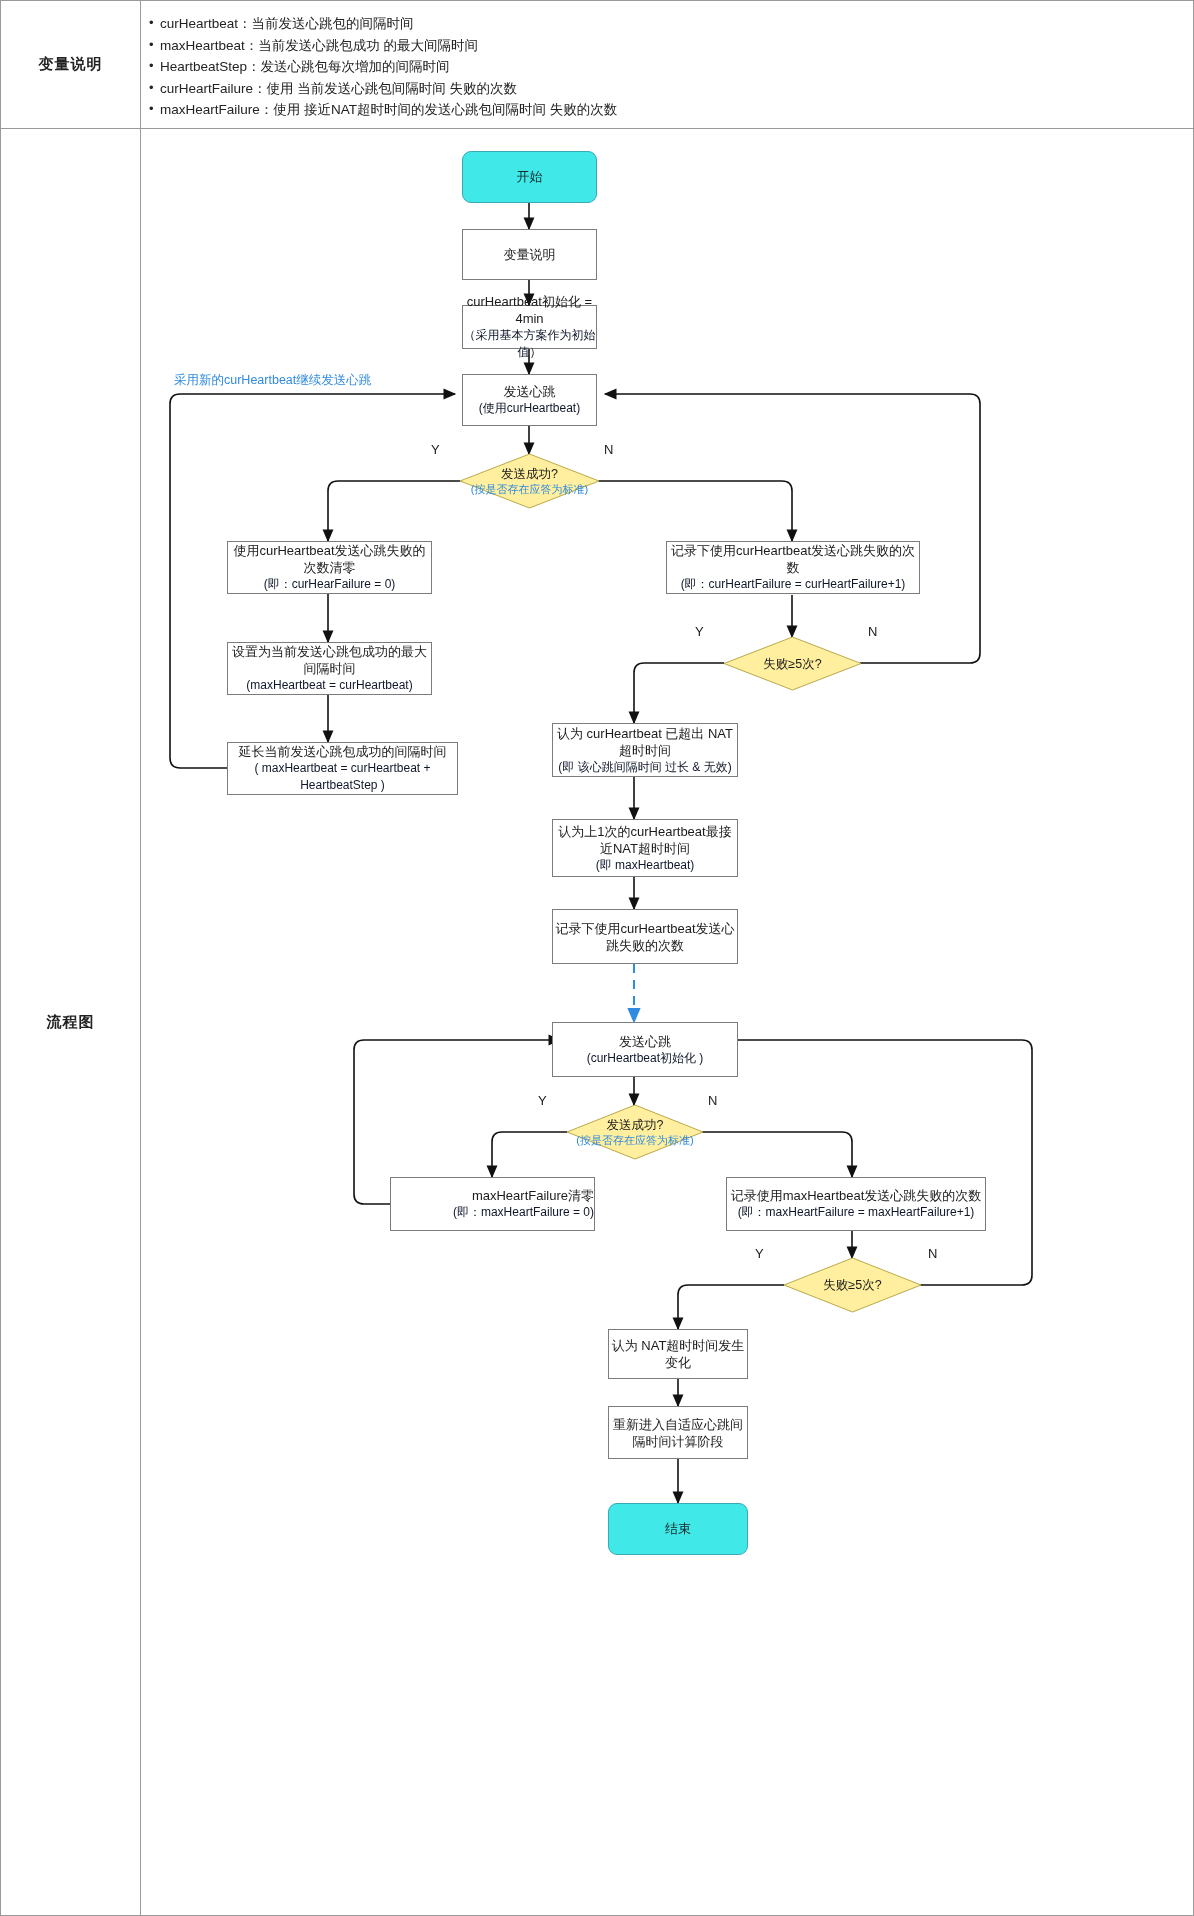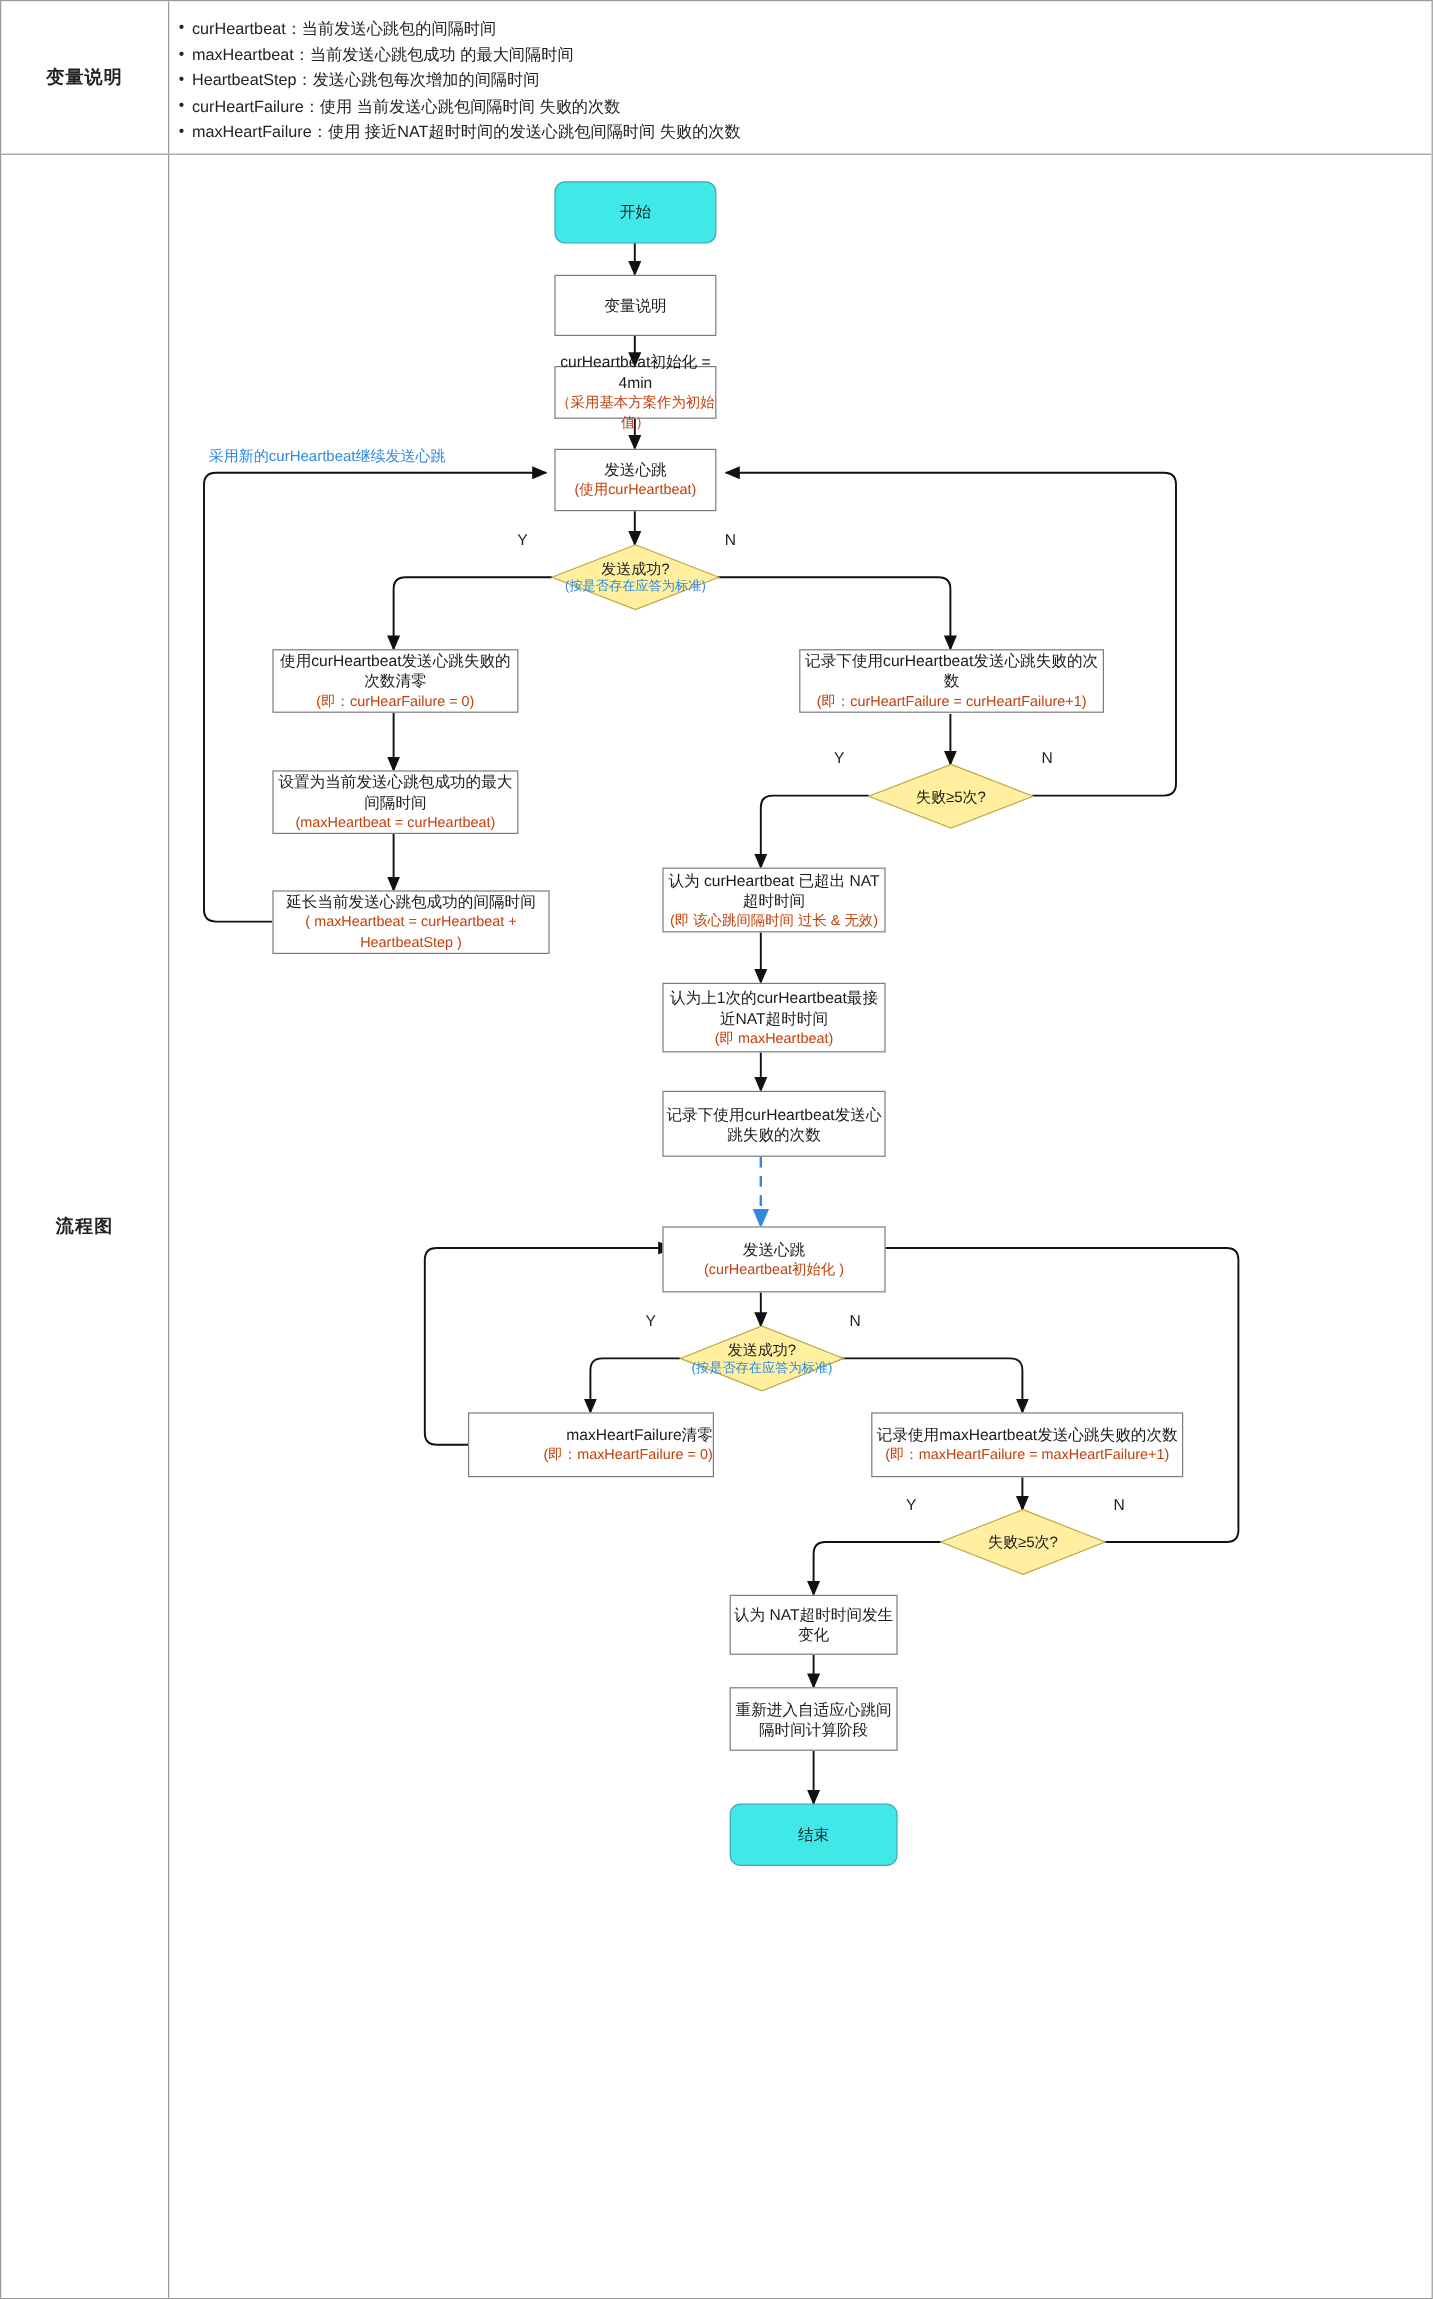--- a/index.html
+++ b/index.html
@@ -23,21 +23,21 @@
 
   
   .flow-label-cell{position:absolute;left:0;top:128px;width:140px;height:1786px;border-right:1px solid #9a9a9a;box-sizing:border-box;display:flex;align-items:center;justify-content:center;}
   .flow-label-cell span{font-size:15px;font-weight:bold;color:#222;letter-spacing:1px;}
   .canvas{position:absolute;left:141px;top:128px;width:1051px;height:1786px;}
 
   
   .node{position:absolute;box-sizing:border-box;display:flex;flex-direction:column;align-items:center;justify-content:center;text-align:center;}
   .proc{border:1px solid #7c7c7c;background:#ffffff;}
   .proc .t1{font-size:13px;line-height:17px;color:#1b1b1b;}
-  .proc .t2{font-size:12px;line-height:17px;color:#c2410c;}
+  .proc .t2{font-size:12px;line-height:17px;color:#0f172a;}
   .term{border:1px solid #3aa9b8;background:#40e8e8;border-radius:9px;}
   .term .t1{font-size:13px;color:#15292b;}
 
   .dia-wrap{position:absolute;}
   .dia-wrap svg{position:absolute;left:0;top:0;overflow:visible;}
   .dia-text{position:absolute;left:0;top:0;width:100%;height:100%;display:flex;flex-direction:column;align-items:center;justify-content:center;pointer-events:none;}
   .dia-text .t1{font-size:12.5px;line-height:16px;color:#1b1b1b;}
   .dia-text .t2{font-size:11px;line-height:15px;color:#2f8ae0;white-space:nowrap;}
 
   .edge-label{position:absolute;font-size:13px;color:#1b1b1b;}

